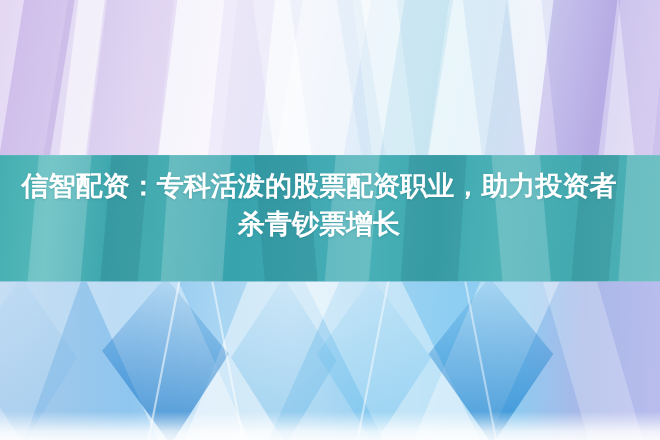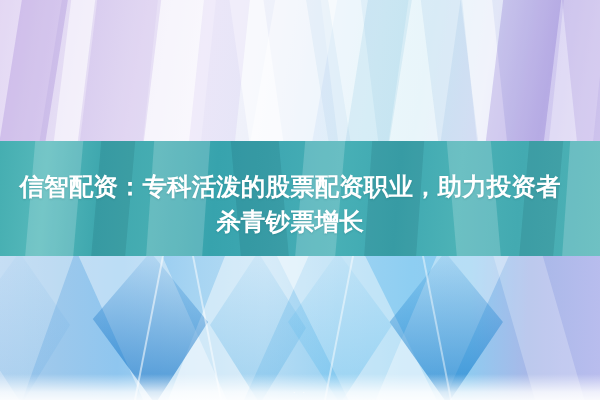--- a/index.html
+++ b/index.html
@@ -121,21 +121,21 @@
     font-size: 9px;
     letter-spacing: 2px;
     color: rgba(255,255,255,.55);
     text-shadow: 0 0 2px rgba(255,255,255,.6);
     user-select: none;
   }
 
   
   .headline {
     position: absolute;
-    left: 0; top: 146px;
+    left: 0; top: 129px;
     width: 580px; height: 115px;
     display: flex;
     flex-direction: column;
     align-items: center;
     justify-content: center;
   }
   .headline .line {
     color: #ffffff;
     font-weight: bold;
     font-size: 25px;

